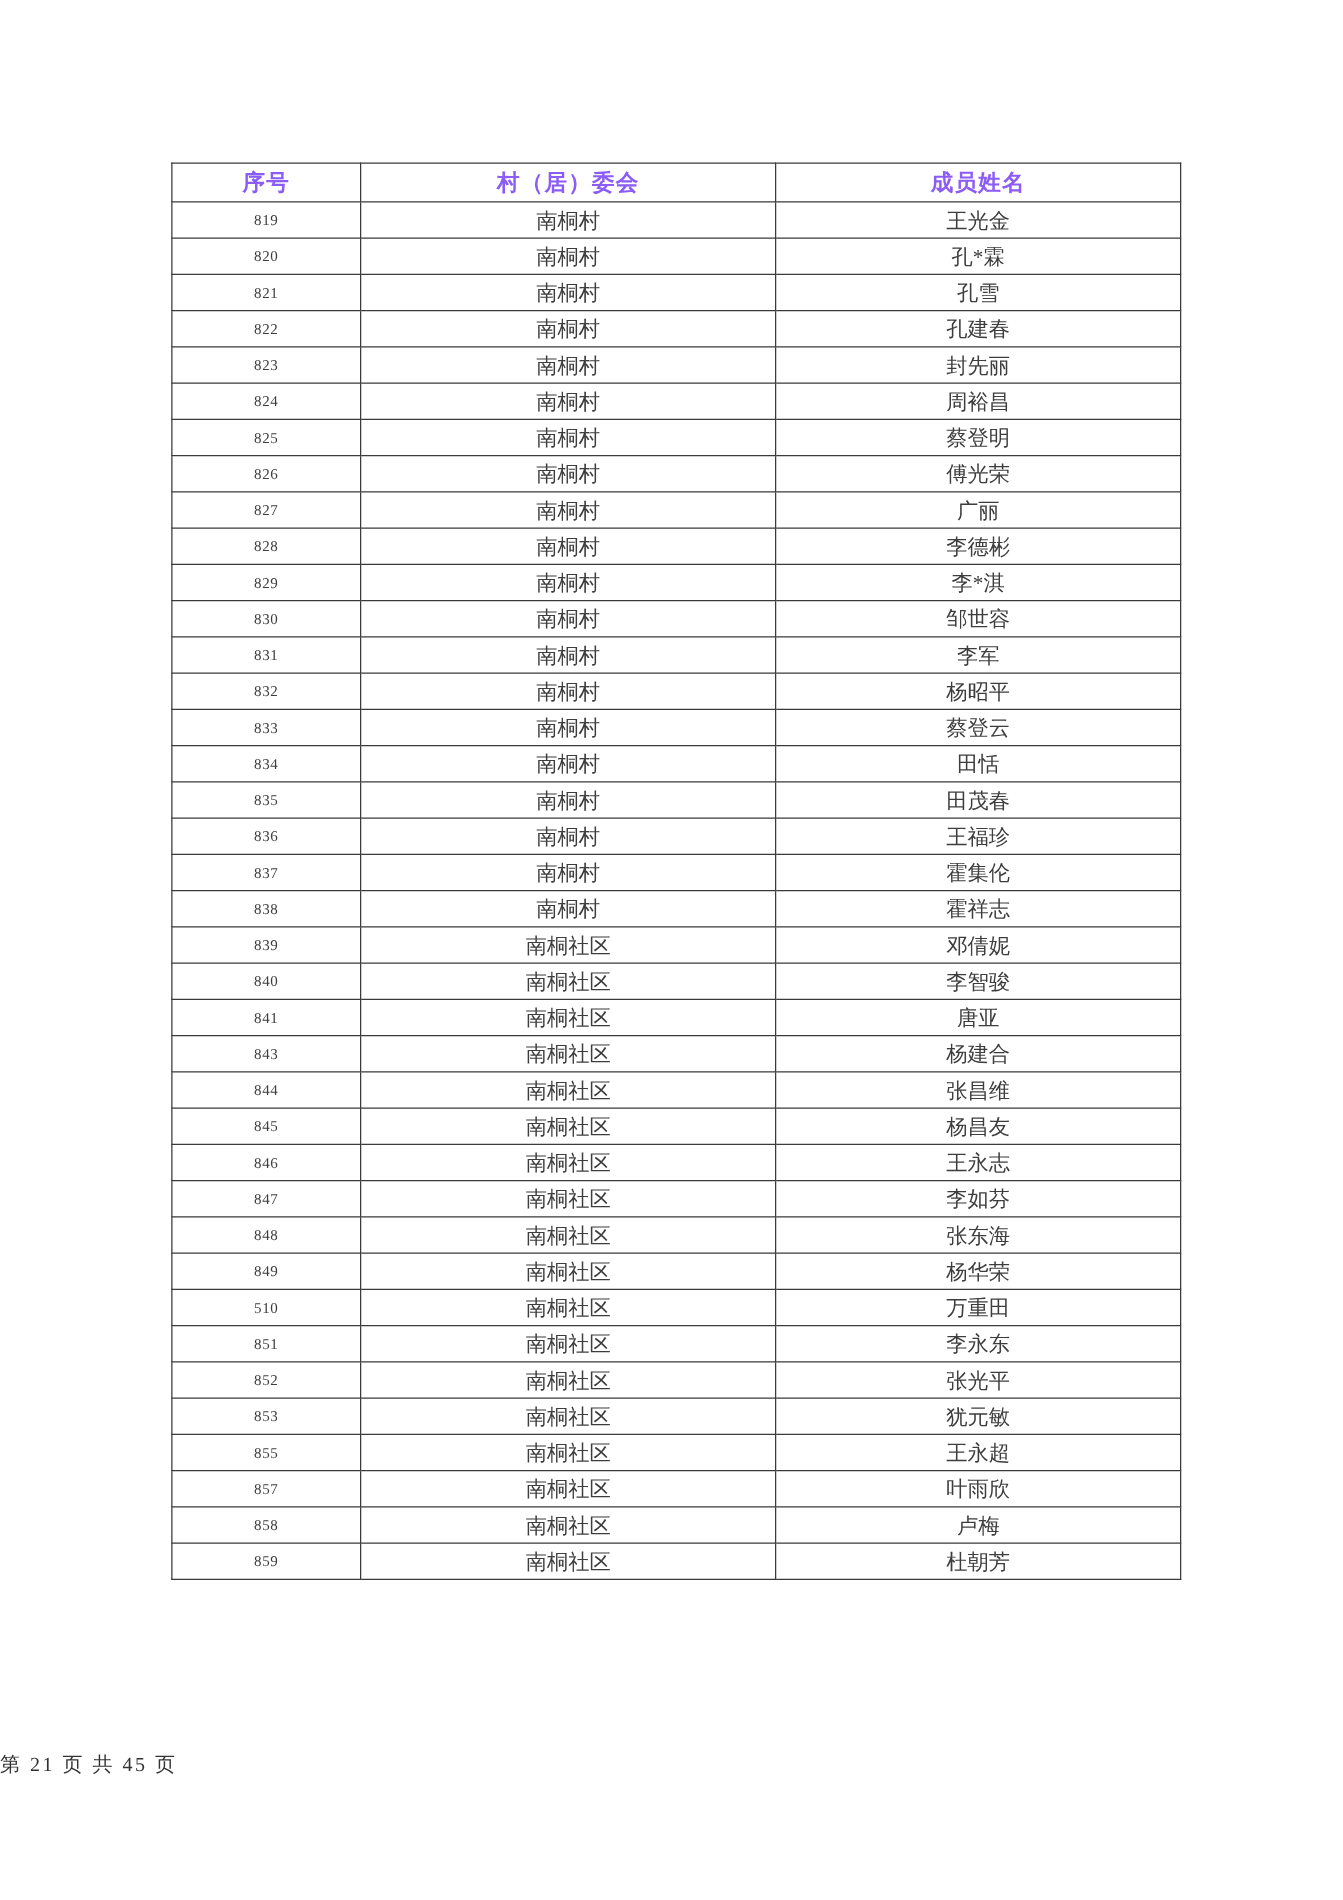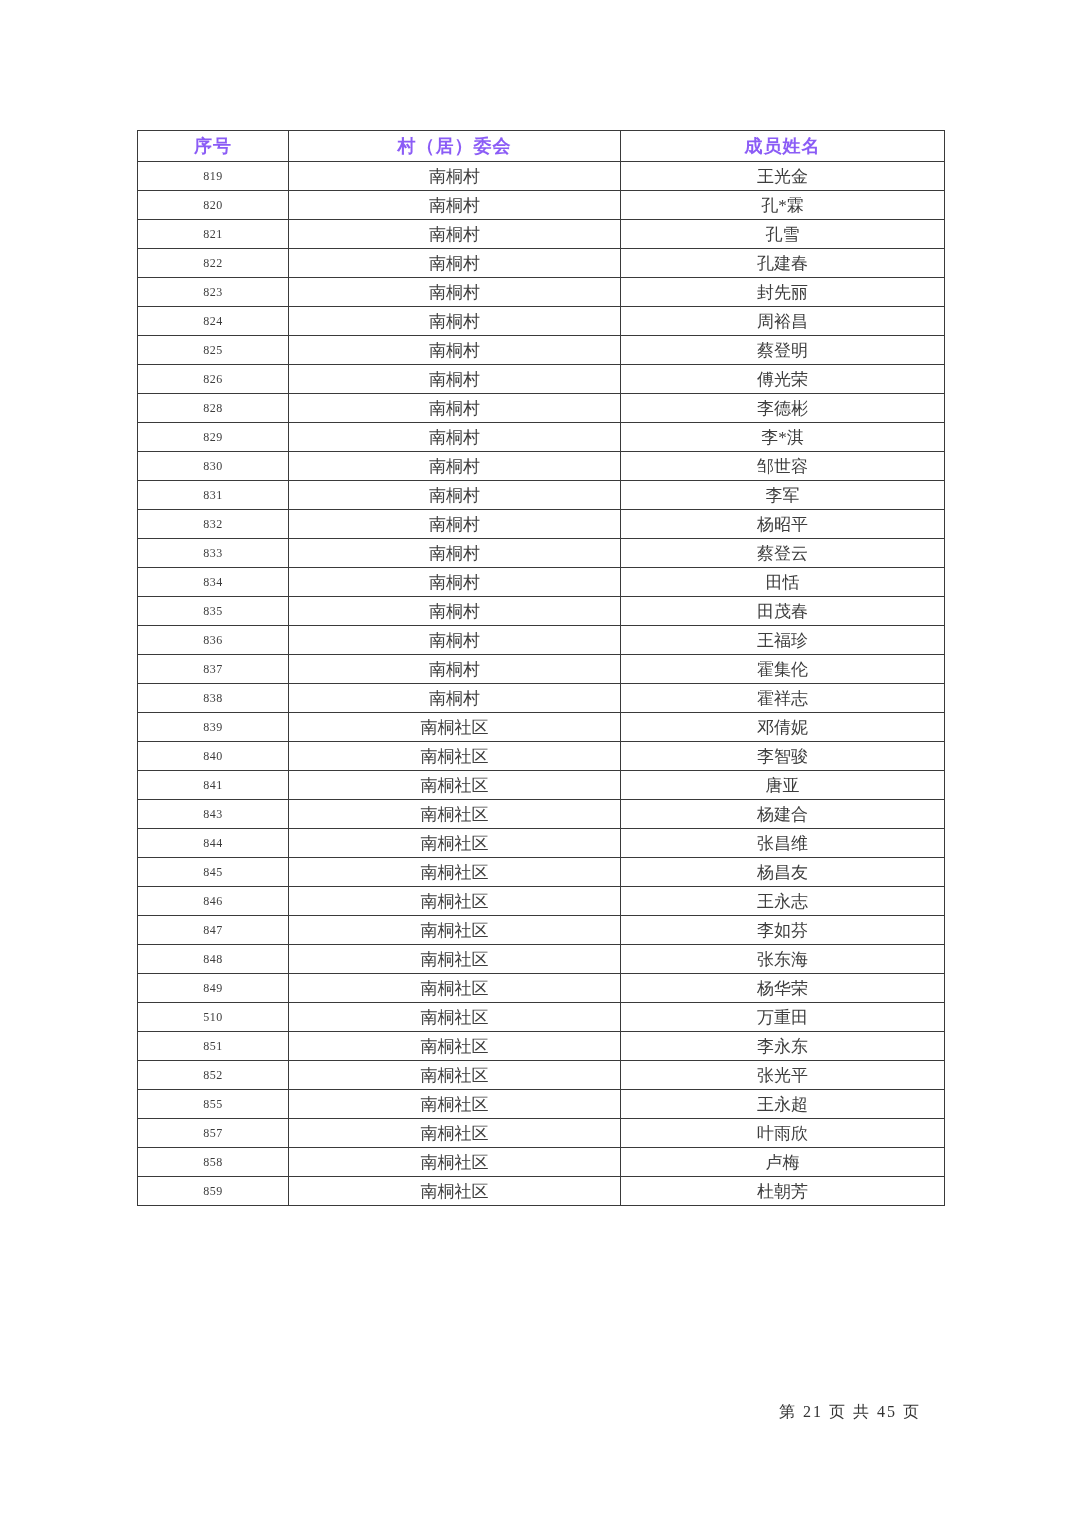--- a/index.html
+++ b/index.html
@@ -46,21 +46,21 @@
   }
   .doc-table td.serial {
     font-size: 12px;
     letter-spacing: 0.5px;
   }
   .footer {
     position: absolute;
     left: 0;
     top: 1402px;
     width: 921px;
-    text-align: right;
+    text-align: left;
     font-size: 16px;
     color: #333333;
     letter-spacing: 2px;
   }
 </style>
 </head>
 <body>
 
 <div class="page">
 
@@ -112,20 +112,25 @@
           <td class="serial">825</td>
           <td>南桐村</td>
           <td>蔡登明</td>
         </tr>
         <tr>
           <td class="serial">826</td>
           <td>南桐村</td>
           <td>傅光荣</td>
         </tr>
         <tr>
+          <td class="serial">827</td>
+          <td>南桐村</td>
+          <td>广丽</td>
+        </tr>
+        <tr>
           <td class="serial">828</td>
           <td>南桐村</td>
           <td>李德彬</td>
         </tr>
         <tr>
           <td class="serial">829</td>
           <td>南桐村</td>
           <td>李*淇</td>
         </tr>
         <tr>
@@ -230,20 +235,25 @@
         </tr>
         <tr>
           <td class="serial">851</td>
           <td>南桐社区</td>
           <td>李永东</td>
         </tr>
         <tr>
           <td class="serial">852</td>
           <td>南桐社区</td>
           <td>张光平</td>
+        </tr>
+        <tr>
+          <td class="serial">853</td>
+          <td>南桐社区</td>
+          <td>犹元敏</td>
         </tr>
         <tr>
           <td class="serial">855</td>
           <td>南桐社区</td>
           <td>王永超</td>
         </tr>
         <tr>
           <td class="serial">857</td>
           <td>南桐社区</td>
           <td>叶雨欣</td>

